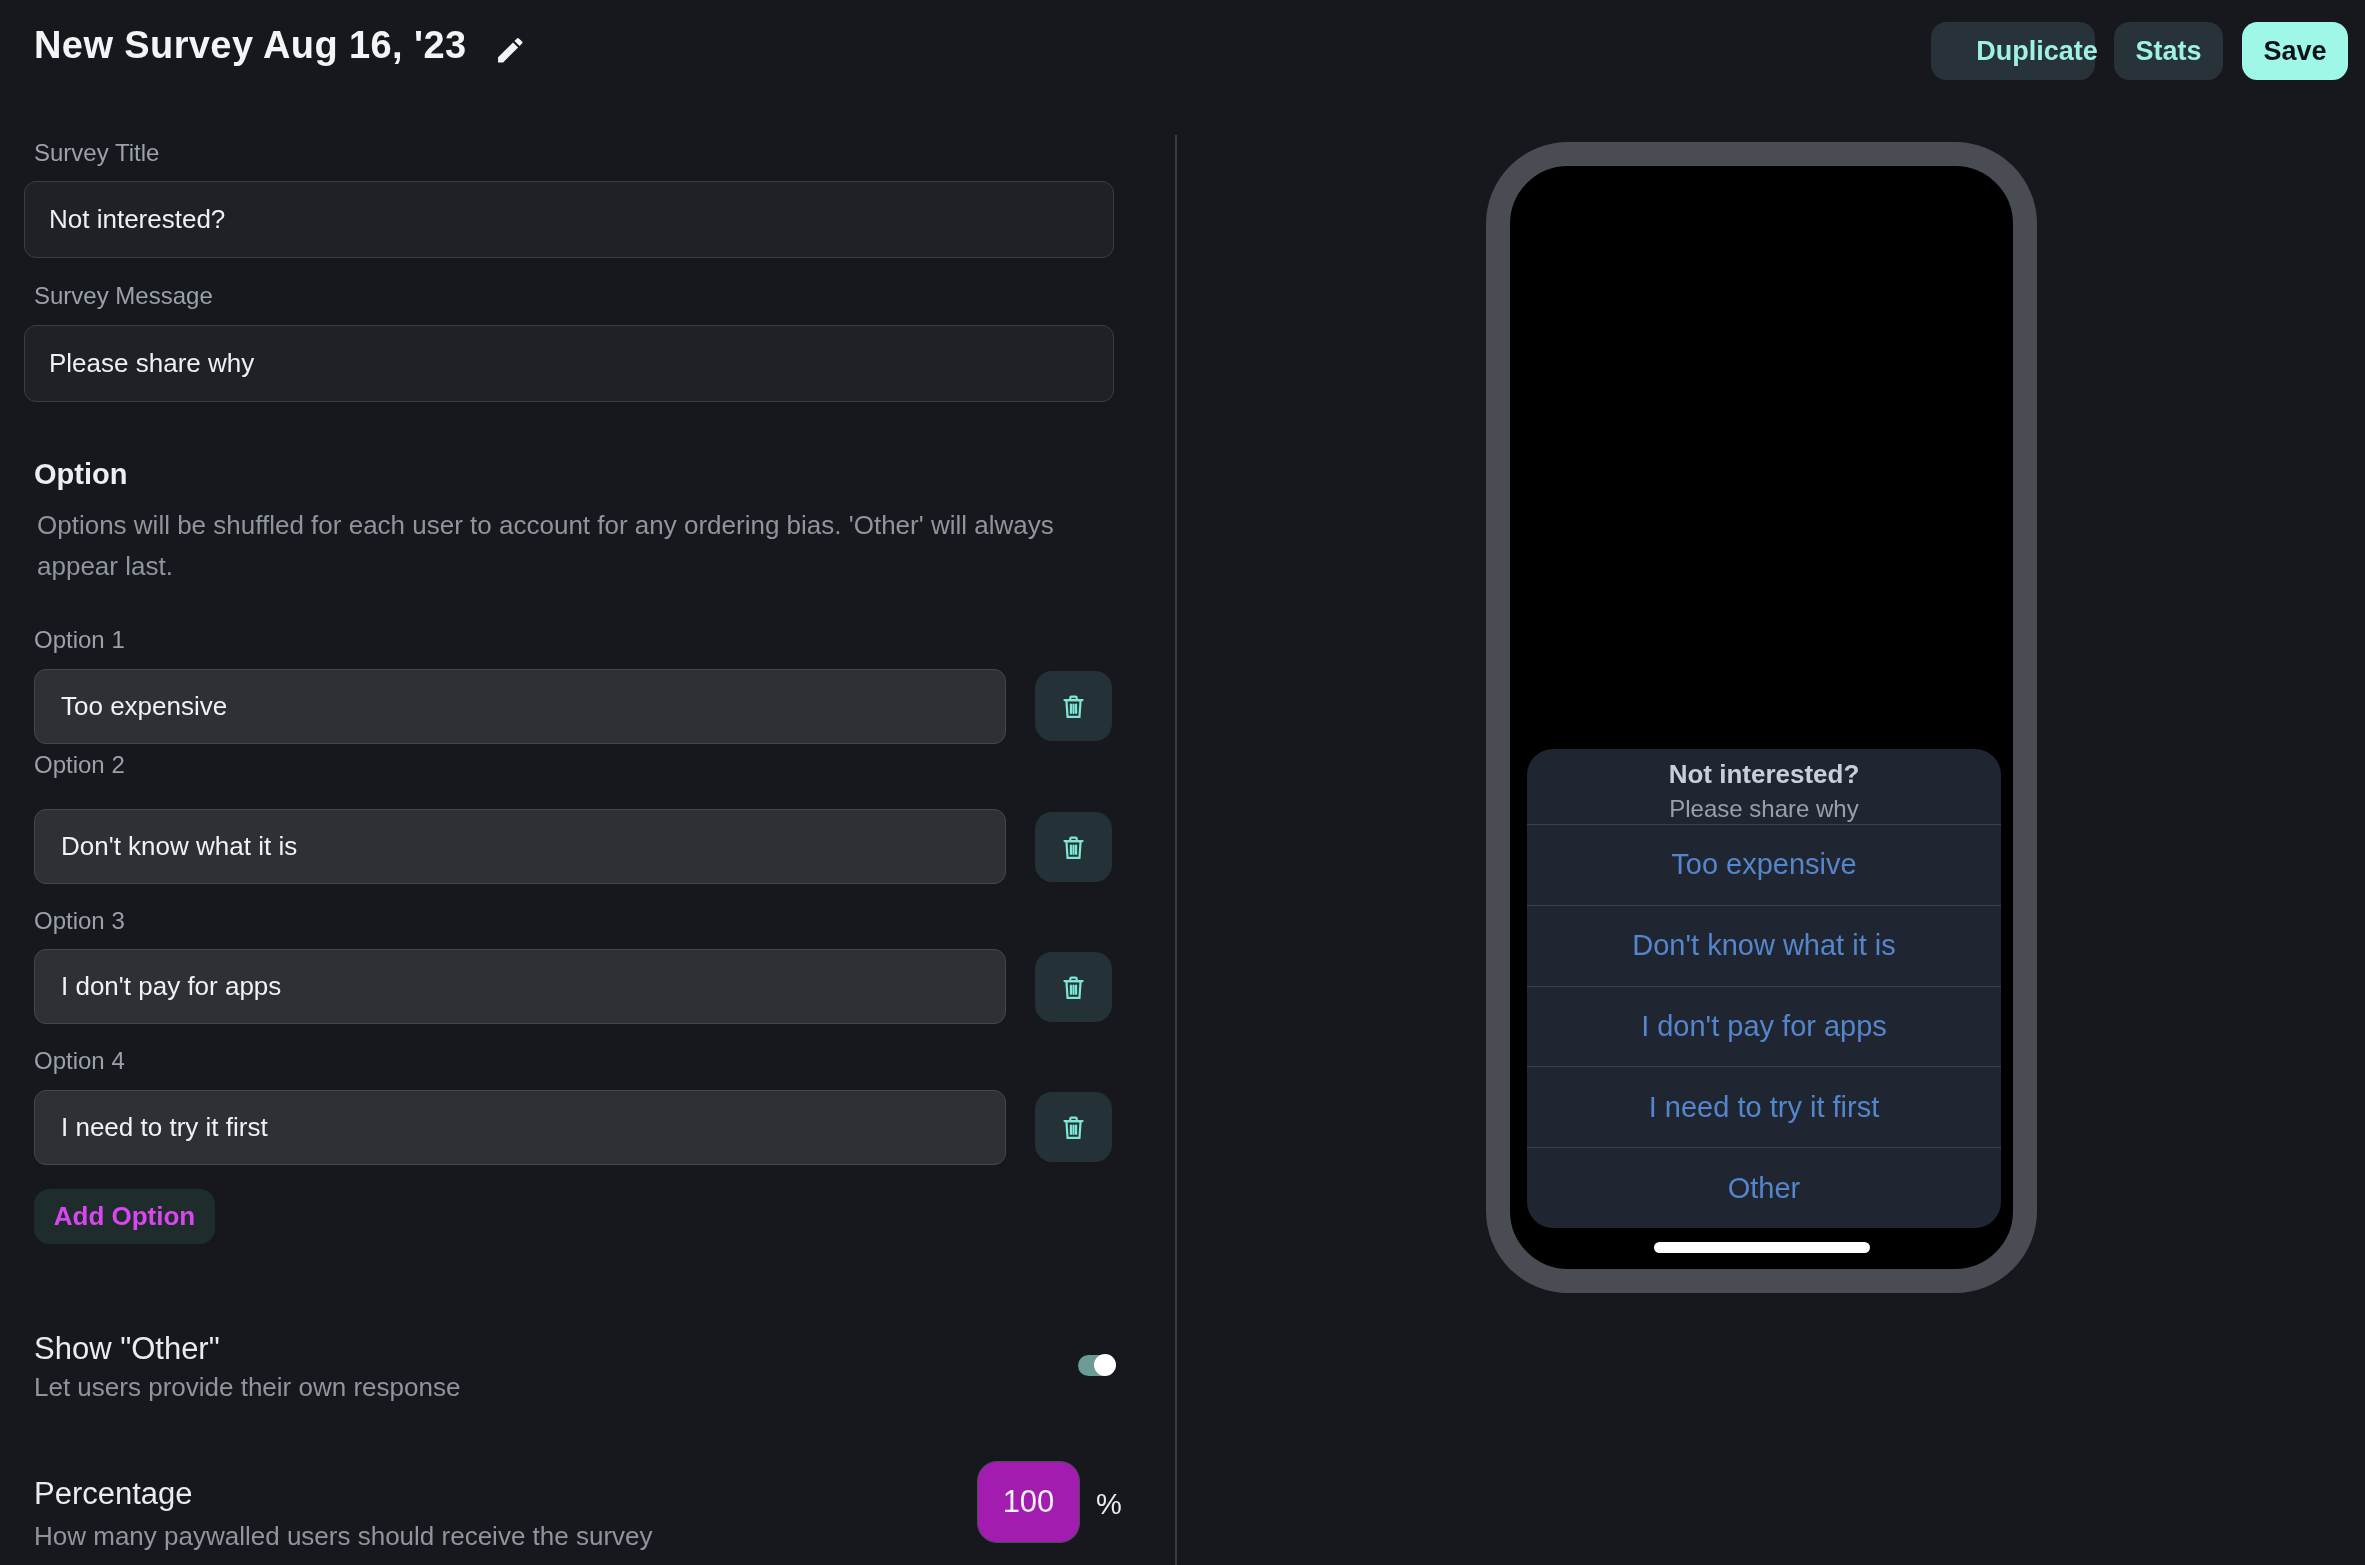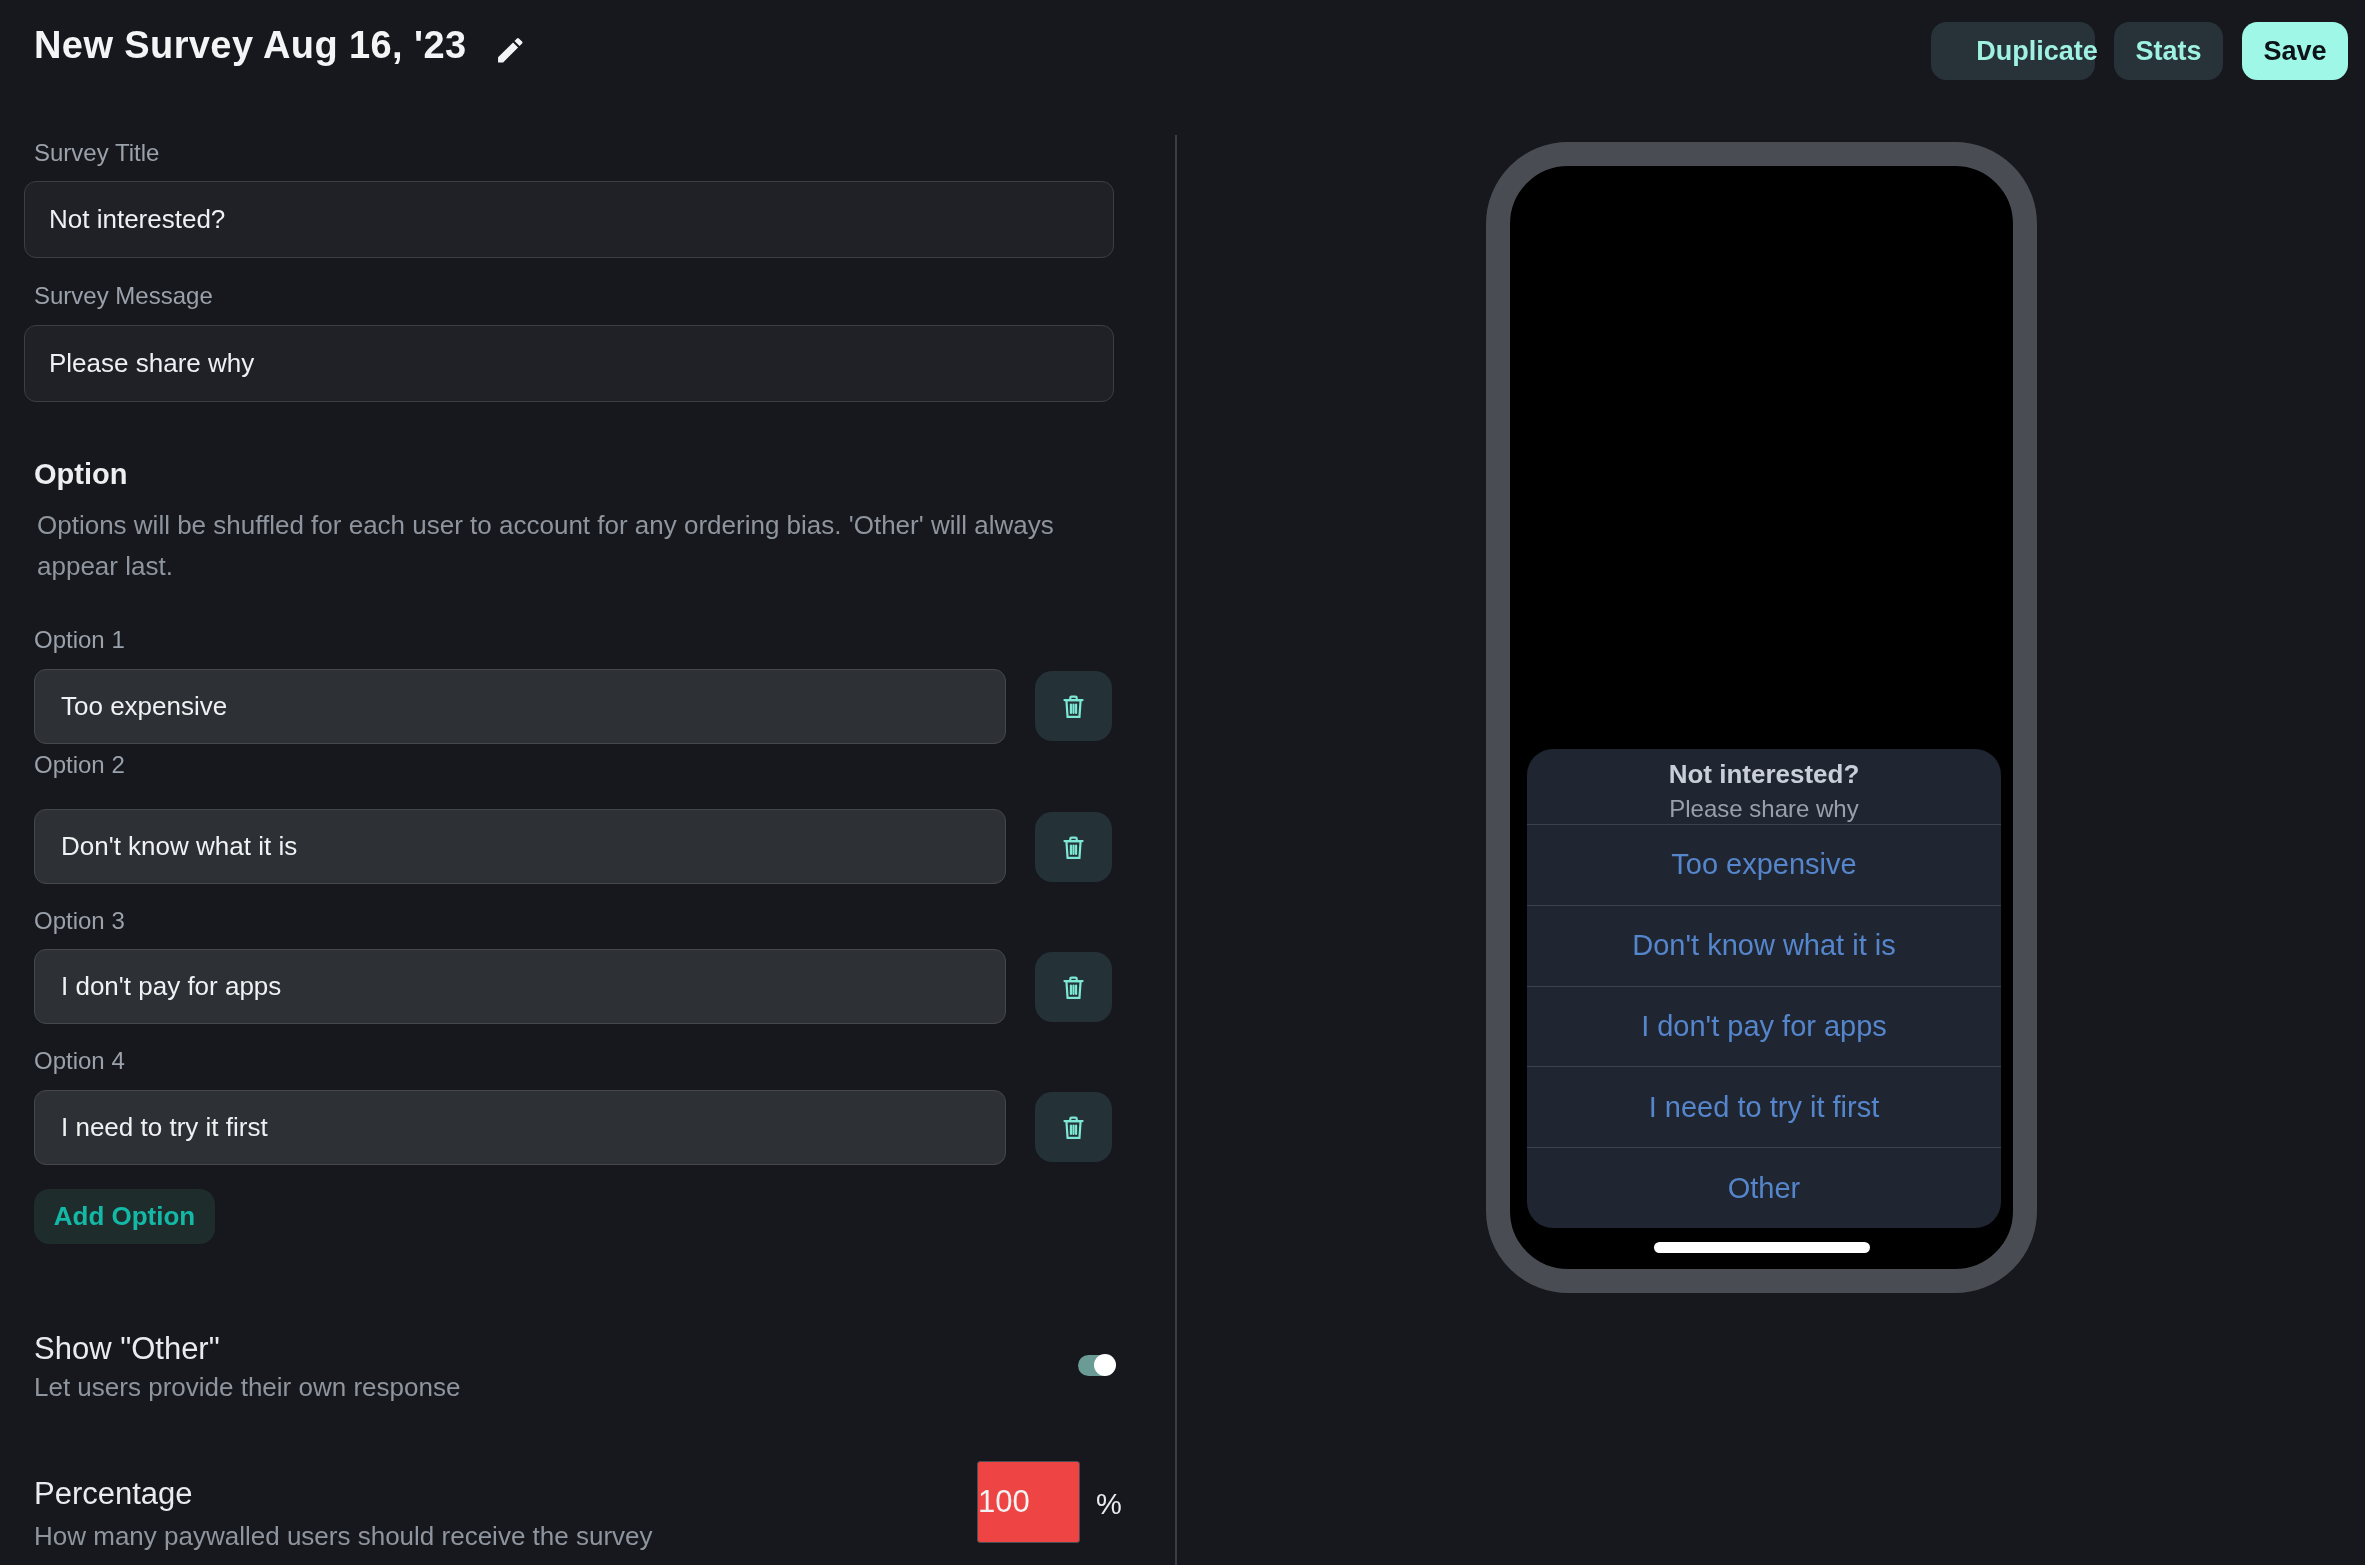--- a/index.html
+++ b/index.html
@@ -47,39 +47,39 @@
     background:#2d3035; border:1.7px solid #45474c; border-radius:12px;
     color:#f0f1f3; font-size:26px; font-family:inherit; padding:0 26px; outline:none;
   }
   .trash-btn {
     position:absolute; left:1035px; width:77px; height:70px;
     background:#243137; border:none; border-radius:17px; cursor:pointer;
     display:flex; align-items:center; justify-content:center;
   }
   .add-option-btn {
     position:absolute; left:34px; top:1189px; width:181px; height:55px;
-    background:#1e2d2b; color:#14b8a6; border:none; border-radius:15.4px;
+    background:#1e2d2b; color:#d946ef; border:none; border-radius:15.4px;
     font-family:inherit; font-size:26px; font-weight:700; cursor:pointer;
   }
   .row-title { position:absolute; left:34px; font-size:31px; font-weight:500; color:#e9ebee; }
   .row-sub   { position:absolute; left:34px; font-size:26px; color:#8f959e; }
 
   .toggle {
     position:absolute; left:1078px; top:1355px; width:36px; height:20.5px;
     background:#6a9b94; border-radius:11px; cursor:pointer;
   }
   .toggle .knob {
     position:absolute; right:-1.7px; top:-0.9px; width:22px; height:22px;
     background:#ffffff; border-radius:50%;
   }
 
   .pct-input {
     position:absolute; left:977px; top:1461px; width:103px; height:82px;
-    background:#ef4444; border:1.7px solid #4a4d52; border-radius:3px;
-    color:#f0f2f4; font-size:31px; font-family:inherit; text-align:left; outline:none;
+    background:#a21caf; border:1.7px solid #4a4d52; border-radius:20px;
+    color:#f0f2f4; font-size:31px; font-family:inherit; text-align:center; outline:none;
   }
   .pct-unit { position:absolute; left:1096px; top:1488px; font-size:29px; color:#e9ebee; }
 
   .v-divider {
     position:absolute; left:1175px; top:135px; width:1.7px; height:1430px; background:#3a3d44;
   }
 
   
   .phone {
     position:absolute; left:1486px; top:142px; width:551px; height:1151px;

